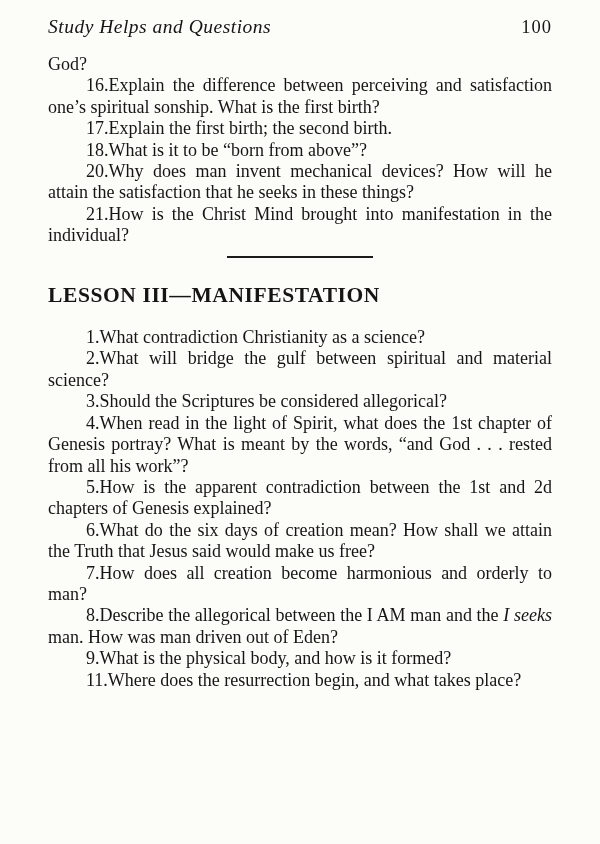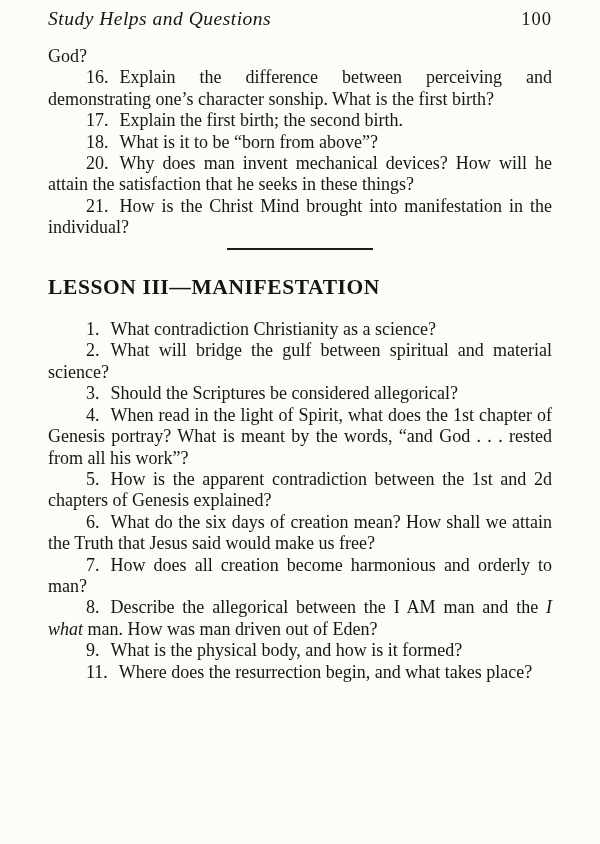--- a/index.html
+++ b/index.html
@@ -6,21 +6,21 @@
   html, body { width: 600px; height: 844px; }
   body {
     background: #fcfcf9;
     color: #171513;
     font-family: "Liberation Serif", "DejaVu Serif", serif;
     overflow: hidden;
   }
   .page {
     width: 600px;
     height: 844px;
-    padding: 8px 48px 0 48px;
+    padding: 16px 48px 0 48px;
   }
   .running-head {
     display: flex;
     justify-content: space-between;
     align-items: baseline;
     margin-bottom: 16px;
   }
   .head-title {
     font-style: italic;
     font-size: 19.5px;
@@ -30,21 +30,21 @@
     font-size: 18.5px;
     letter-spacing: 1px;
   }
   .body-text {
     font-size: 18px;
     line-height: 21.4px;
     text-align: justify;
   }
   .para { text-indent: 38px; }
   .para.no-indent { text-indent: 0; }
-  .qnum { margin-right: 11px; }
+  .qnum { }
   .divider {
     width: 146px;
     height: 2px;
     background: #1d1b19;
     margin: 9px auto 0 auto;
   }
   .lesson-heading {
     font-size: 21.5px;
     font-weight: bold;
     letter-spacing: 0.6px;
@@ -61,21 +61,21 @@
 
   <header class="running-head">
     <span class="head-title">Study Helps and Questions</span>
     <span class="page-number">100</span>
   </header>
 
   <main class="body-text">
 
     <p class="para no-indent">God?</p>
 
-    <p class="para"><span class="qnum">16.</span><span>Explain the difference between perceiving and demonstrating one’s character sonship. What is the first birth?</span></p>
+    <p class="para"><span class="qnum">16.</span><span>Explain the difference between perceiving and satisfaction one’s spiritual sonship. What is the first birth?</span></p>
 
     <p class="para"><span class="qnum">17.</span><span>Explain the first birth; the second birth.</span></p>
 
     <p class="para"><span class="qnum">18.</span><span>What is it to be “born from above”?</span></p>
 
 
     <p class="para"><span class="qnum">20.</span><span>Why does man invent mechanical devices? How will he attain the satisfaction that he seeks in these things?</span></p>
 
     <p class="para"><span class="qnum">21.</span><span>How is the Christ Mind brought into manifestation in the individual?</span></p>
 
@@ -90,21 +90,21 @@
     <p class="para"><span class="qnum">3.</span><span>Should the Scriptures be considered allegorical?</span></p>
 
     <p class="para"><span class="qnum">4.</span><span>When read in the light of Spirit, what does the 1st chapter of Genesis portray? What is meant by the words, “and God . . . rested from all his work”?</span></p>
 
     <p class="para"><span class="qnum">5.</span><span>How is the apparent contradiction between the 1st and 2d chapters of Genesis explained?</span></p>
 
     <p class="para"><span class="qnum">6.</span><span>What do the six days of creation mean? How shall we attain the Truth that Jesus said would make us free?</span></p>
 
     <p class="para"><span class="qnum">7.</span><span>How does all creation become harmonious and orderly to man?</span></p>
 
-    <p class="para"><span class="qnum">8.</span><span><span>Describe the allegorical between the I AM man and the </span><span class="italic-phrase">I what</span><span> man. How was man driven out of Eden?</span></span></p>
+    <p class="para"><span class="qnum">8.</span><span><span>Describe the allegorical between the I AM man and the </span><span class="italic-phrase">I seeks</span><span> man. How was man driven out of Eden?</span></span></p>
 
     <p class="para"><span class="qnum">9.</span><span>What is the physical body, and how is it formed?</span></p>
 
 
     <p class="para"><span class="qnum">11.</span><span>Where does the resurrection begin, and what takes place?</span></p>
 
   </main>
 </div>
 
 </body></html>

